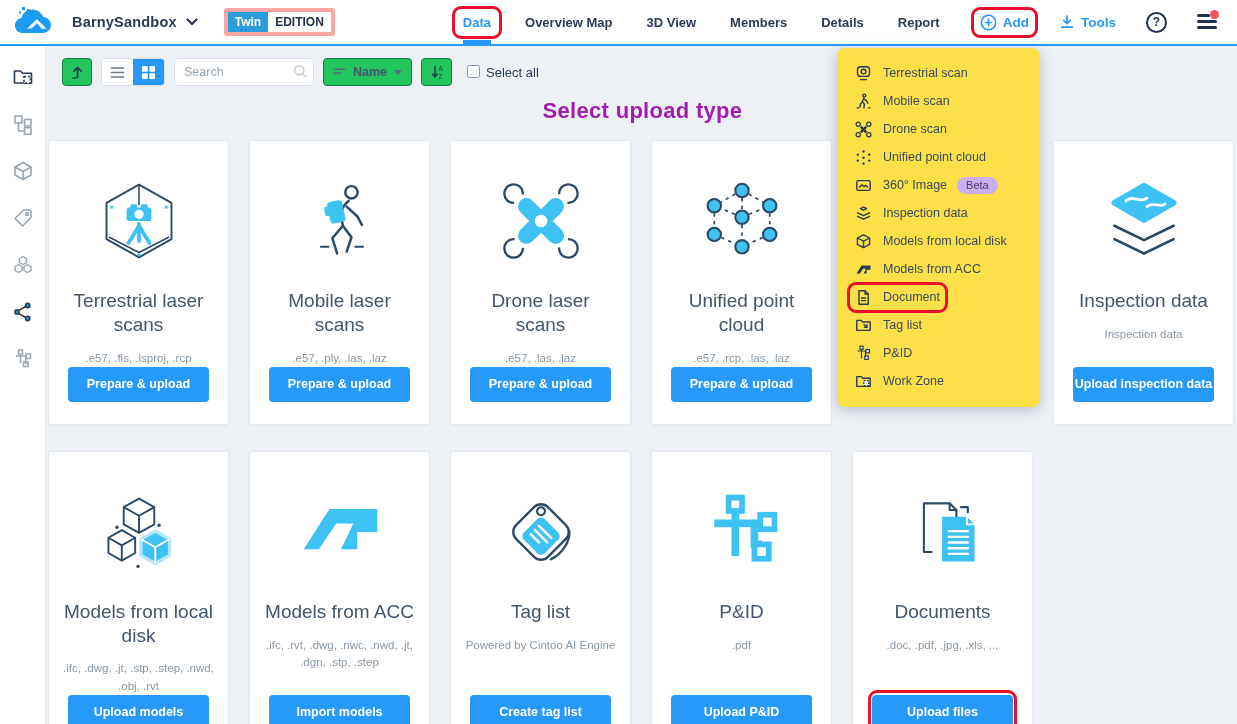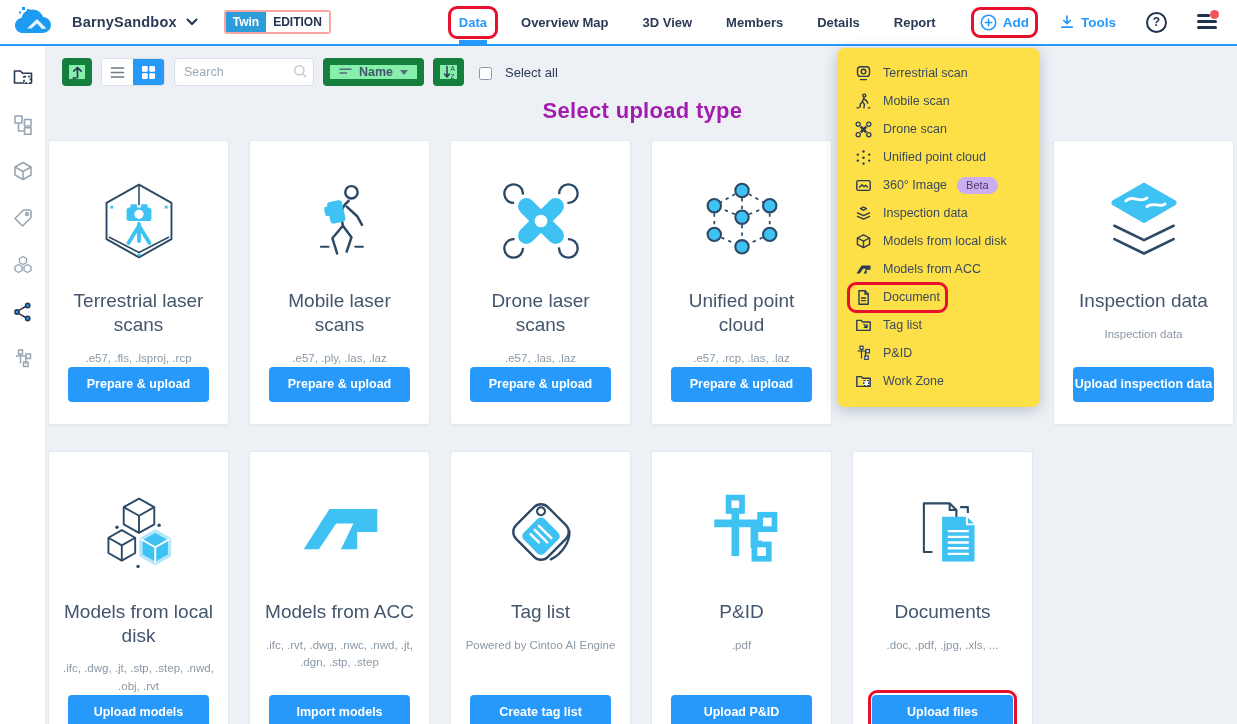--- a/index.html
+++ b/index.html
@@ -6,21 +6,21 @@
   html,body { width:1237px; height:724px; overflow:hidden; }
   body { font-family:"Liberation Sans", sans-serif; background:#edf1f5; position:relative; color:#2b3a55; }
   .stage { position:relative; width:1237px; height:724px; }
 
   
   .header { position:absolute; top:0; left:0; right:0; height:46px; background:#fff;
             border-bottom:2px solid #2699fb; display:flex; align-items:center; padding:0 20px 0 14px; z-index:40; }
   .logo { width:46px; height:32px; display:flex; align-items:center; }
   .project-name { font-size:14.5px; font-weight:bold; margin-left:12px; letter-spacing:.2px; }
   .chevron { margin-left:9px; display:flex; }
-  .edition { display:flex; margin-left:26px; border:2px solid #fca5a5; border-radius:3px; overflow:hidden; font-size:12px; font-weight:bold; }
+  .edition { display:flex; margin-left:26px; border:4px solid #fca5a5; border-radius:3px; overflow:hidden; font-size:12px; font-weight:bold; }
   .edition .left { background:#2d9cdb; color:#fff; padding:3px 7px; }
   .edition .right { background:#fff; color:#22314e; padding:3px 7px; }
   .nav { display:flex; gap:34px; margin-left:128px; height:100%; }
   .nav-item { font-size:13px; font-weight:bold; height:100%; display:flex; align-items:center; border-bottom:4px solid transparent; border-top:4px solid transparent; cursor:pointer; }
   .nav-item.active { color:#2699fb; border-bottom-color:#2699fb; }
   .hdr-right { margin-left:auto; display:flex; align-items:center; gap:30px; }
   .hdr-link { display:flex; align-items:center; gap:6px; color:#2699fb; font-size:13.5px; font-weight:bold; cursor:pointer; }
   .help-btn { width:21px; height:21px; border:2px solid #22314e; border-radius:50%; display:flex; align-items:center; justify-content:center; font-size:12px; font-weight:bold; color:#22314e; cursor:pointer; }
   .burger { position:relative; width:20px; height:16px; cursor:pointer; }
   .burger i { position:absolute; left:0; height:2.6px; background:#22314e; border-radius:2px; display:block; }
@@ -39,33 +39,33 @@
 
   
   .sidebar { position:absolute; left:0; top:46px; bottom:0; width:46px; background:#fff;
              border-right:1px solid #e4e9ee; display:flex; flex-direction:column; align-items:center;
              padding-top:20px; gap:25px; z-index:30; }
   .side-icon { width:22px; height:22px; cursor:pointer; display:flex; }
 
   
   .main { position:absolute; left:46px; top:46px; right:0; bottom:0; padding:12px 0 0 2px; }
   .toolbar { display:flex; align-items:center; gap:9px; margin-left:14px; height:28px; }
-  .tb-btn { height:28px; background:#86efac; border:7px solid #15803d; border-radius:4px; display:flex; align-items:center; justify-content:center; cursor:pointer; }
+  .tb-btn { height:28px; background:#22c55e; border:1px solid #15803d; border-radius:4px; display:flex; align-items:center; justify-content:center; cursor:pointer; }
   .tb-up { width:30px; }
   .seg { display:flex; border:1px solid #d7dee4; border-radius:4px; overflow:hidden; height:28px; }
   .seg > div { width:31px; display:flex; align-items:center; justify-content:center; cursor:pointer; background:#fff; }
   .seg .active { background:#2699fb; }
   .search-wrap { position:relative; width:140px; height:28px; }
   .search-wrap input { width:100%; height:100%; border:1px solid #d7dee4; border-radius:4px; padding:0 26px 0 9px; font-size:12.5px; color:#44566c; font-family:inherit; outline:none; }
   .search-wrap input::placeholder { color:#9aa7b2; }
   .search-ic { position:absolute; right:6px; top:6px; }
   .name-btn { padding:0 9px; gap:7px; font-size:12.5px; font-weight:bold; color:#44566c; }
   .caret { width:0; height:0; border-left:4.5px solid transparent; border-right:4.5px solid transparent; border-top:5px solid #5a6b7d; }
   .sort-btn { width:31px; }
-  .selall { display:flex; align-items:flex-end; gap:13px; margin-left:6px; cursor:pointer; }
+  .selall { display:flex; align-items:flex-start; gap:6px; margin-left:6px; cursor:pointer; }
   .selall .box { width:13px; height:13px; border:1.5px solid #8a98a6; border-radius:2.5px; background:#fff; }
   .selall span { font-size:13px; color:#2b3a55; }
 
   .page-title { text-align:center; margin:12px 0 16px; font-size:22px; font-weight:600; color:#a21caf; letter-spacing:.3px; }
 
   .grid { display:grid; grid-template-columns:repeat(6,181px); grid-auto-rows:minmax(260px,auto); gap:26px 20px; }
   .card { background:#fff; border:1px solid #e4e9ee; border-radius:3px; box-shadow:0 1px 2px rgba(44,73,102,.05);
           display:flex; flex-direction:column; align-items:center; padding:26px 10px 22px; }
   .card.ghost { visibility:hidden; }
   .card-icon { height:108px; display:flex; align-items:center; justify-content:center; }

